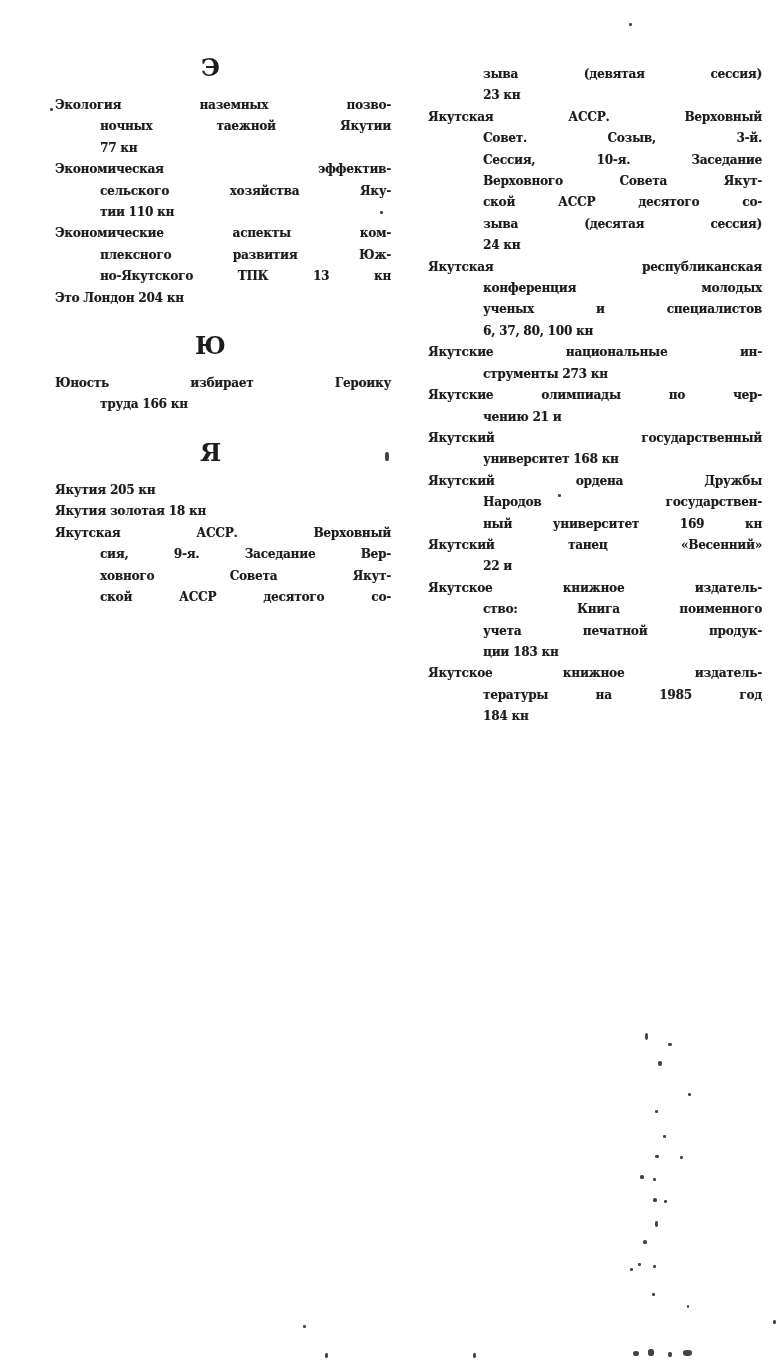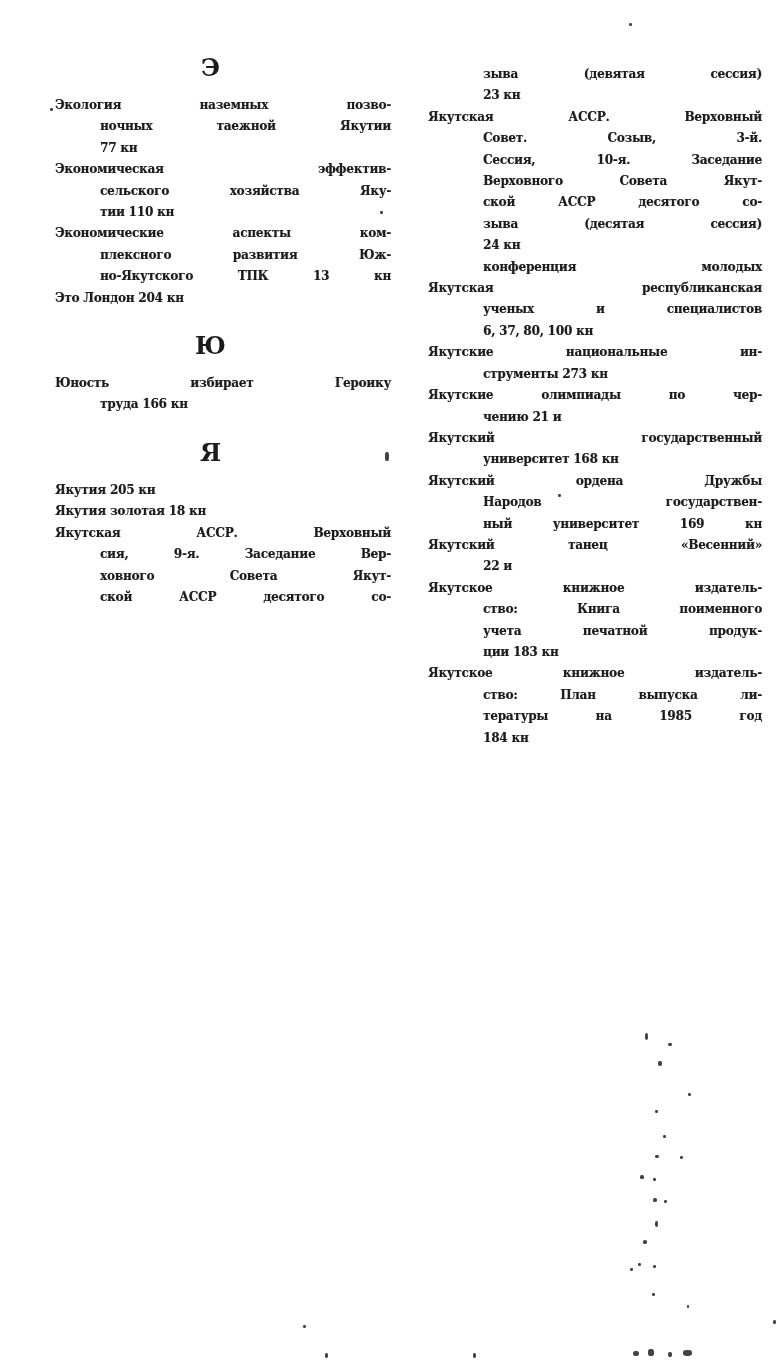--- a/index.html
+++ b/index.html
@@ -92,22 +92,22 @@
       <div class="entry">
         <div class="ln jf">Якутская АССР. Верховный</div>
         <div class="ln ind jf">Совет. Созыв, 3-й.</div>
         <div class="ln ind jf">Сессия, 10-я. Заседание</div>
         <div class="ln ind jf">Верховного Совета Якут-</div>
         <div class="ln ind jf">ской АССР десятого со-</div>
         <div class="ln ind jf">зыва (десятая сессия)</div>
         <div class="ln ind">24 кн</div>
       </div>
       <div class="entry">
+        <div class="ln jf">Якутская республиканская</div>
         <div class="ln ind jf">конференция молодых</div>
-        <div class="ln jf">Якутская республиканская</div>
         <div class="ln ind jf">ученых и специалистов</div>
         <div class="ln ind">6, 37, 80, 100 кн</div>
       </div>
       <div class="entry">
         <div class="ln jf">Якутские национальные ин-</div>
         <div class="ln ind">струменты 273 кн</div>
       </div>
       <div class="entry">
         <div class="ln jf">Якутские олимпиады по чер-</div>
         <div class="ln ind">чению 21 и</div>
@@ -126,21 +126,20 @@
         <div class="ln ind">22 и</div>
       </div>
       <div class="entry">
         <div class="ln jf">Якутское книжное издатель-</div>
         <div class="ln ind jf">ство: Книга поименного</div>
         <div class="ln ind jf">учета печатной продук-</div>
         <div class="ln ind">ции 183 кн</div>
       </div>
       <div class="entry">
         <div class="ln jf">Якутское книжное издатель-</div>
-        <div class="ln ind jf">ство: План выпуска ли-</div>
         <div class="ln ind jf">тературы на 1985 год</div>
         <div class="ln ind">184 кн</div>
       </div>
     </div>
   <div></div>
 <div class="speck" style="left: 50px; top: 108px; width: 3px; height: 3px;"></div>
     <div class="speck" style="left: 629px; top: 23px; width: 3px; height: 3px;"></div>
     <div class="speck" style="left: 380px; top: 211px; width: 3px; height: 3px;"></div>
     <div class="speck" style="left: 385px; top: 452px; width: 4px; height: 9px;"></div>
     <div class="speck" style="left: 558px; top: 494px; width: 3px; height: 3px;"></div>

